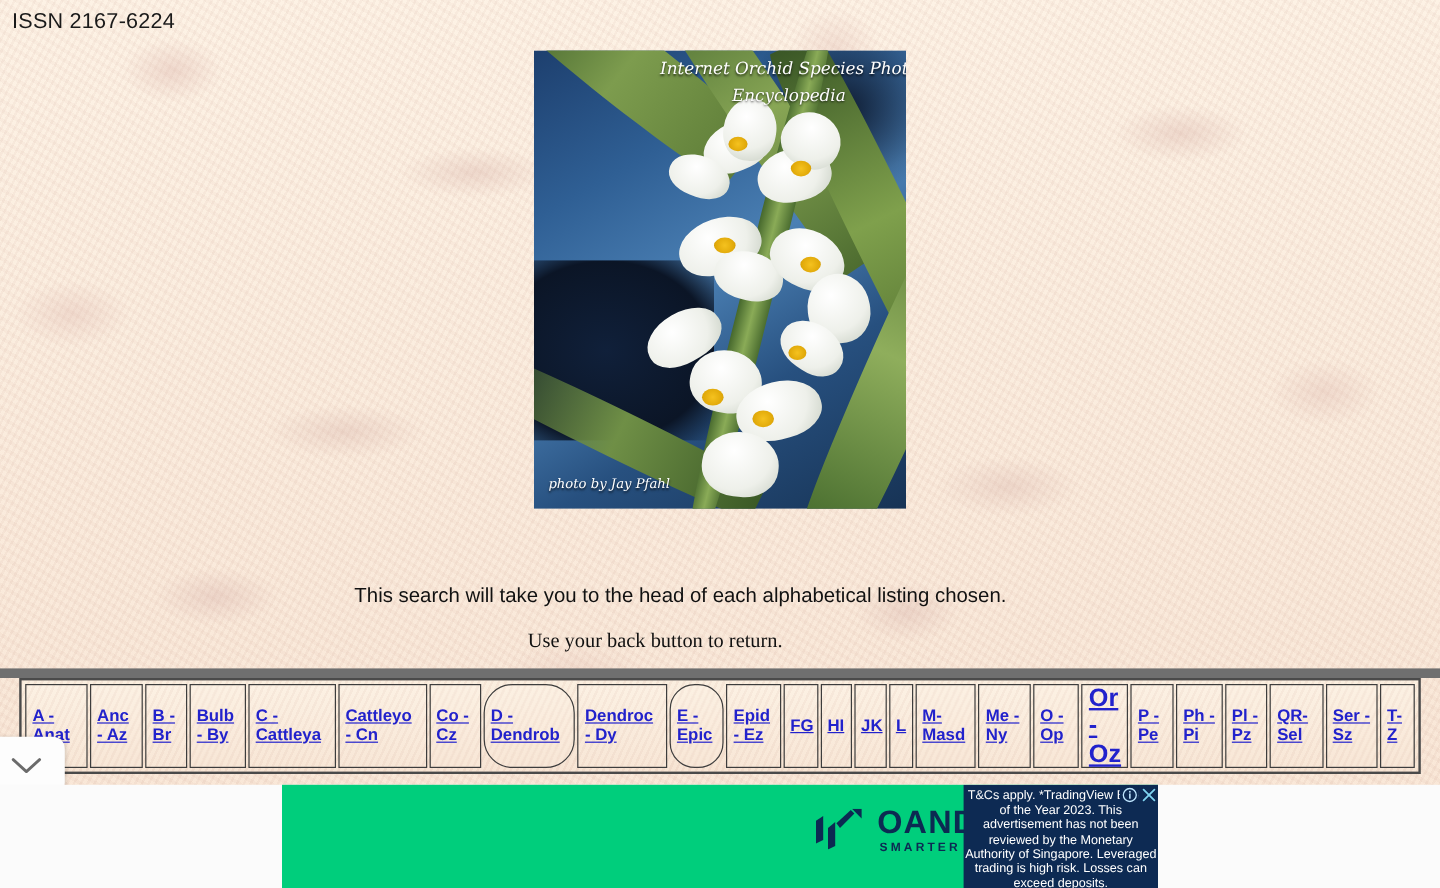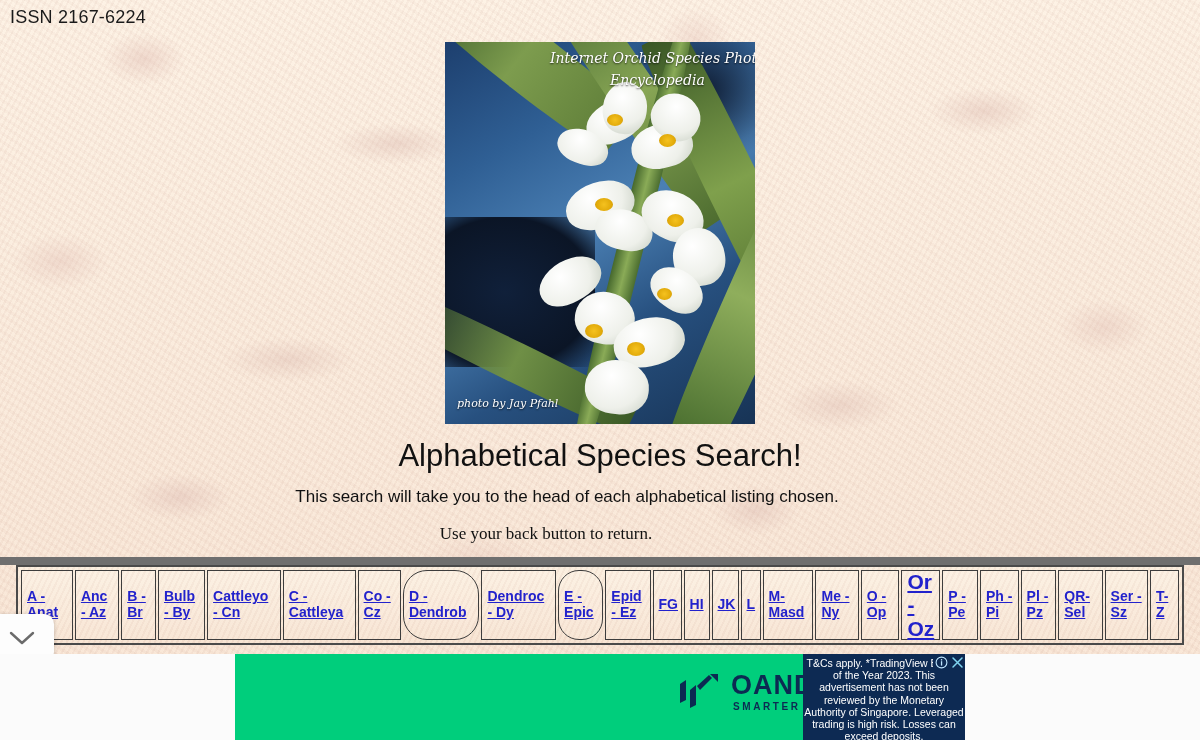--- a/index.html
+++ b/index.html
@@ -180,44 +180,43 @@
     <div class="lip" style="left:182px;top:300px;width:18px;height:14px;"></div>
 
     <div class="pet" style="left:204px;top:228px;width:56px;height:40px;transform:rotate(34deg);"></div>
     <div class="lip" style="left:212px;top:246px;width:15px;height:12px;"></div>
 
     <div id="cap1">Internet Orchid Species Photo</div>
     <div id="cap2">Encyclopedia</div>
     <div id="cap3">photo by Jay Pfahl</div>
   </div>
 
-  <div id="h1">Alphabetical Species Search!</div>
   <div id="sub1">This search will take you to the head of each alphabetical listing chosen.</div>
   <div id="sub2">Use your back button to return.</div>
 
   <div id="band"></div>
 
   <div id="navtable">
       <div class="cell" style="width: 54px;">
         <a>A - Anat</a>
       </div>
       <div class="cell" style="width: 46px;">
         <a>Anc - Az</a>
       </div>
       <div class="cell" style="width: 36px;">
         <a>B - Br</a>
       </div>
       <div class="cell" style="width: 49px;">
         <a>Bulb - By</a>
       </div>
+      <div class="cell" style="width: 76px;">
+        <a>C - Cattleya</a>
+      </div>
       <div class="cell" style="width: 77px;">
         <a>Cattleyo - Cn</a>
-      </div>
-      <div class="cell" style="width: 76px;">
-        <a>C - Cattleya</a>
       </div>
       <div class="cell" style="width: 45px;">
         <a>Co - Cz</a>
       </div>
       <div class="cell" style="width: 80px; border-radius: 24px;">
         <a>D - Dendrob</a>
       </div>
       <div class="cell" style="width: 78px;">
         <a>Dendroc - Dy</a>
       </div>

